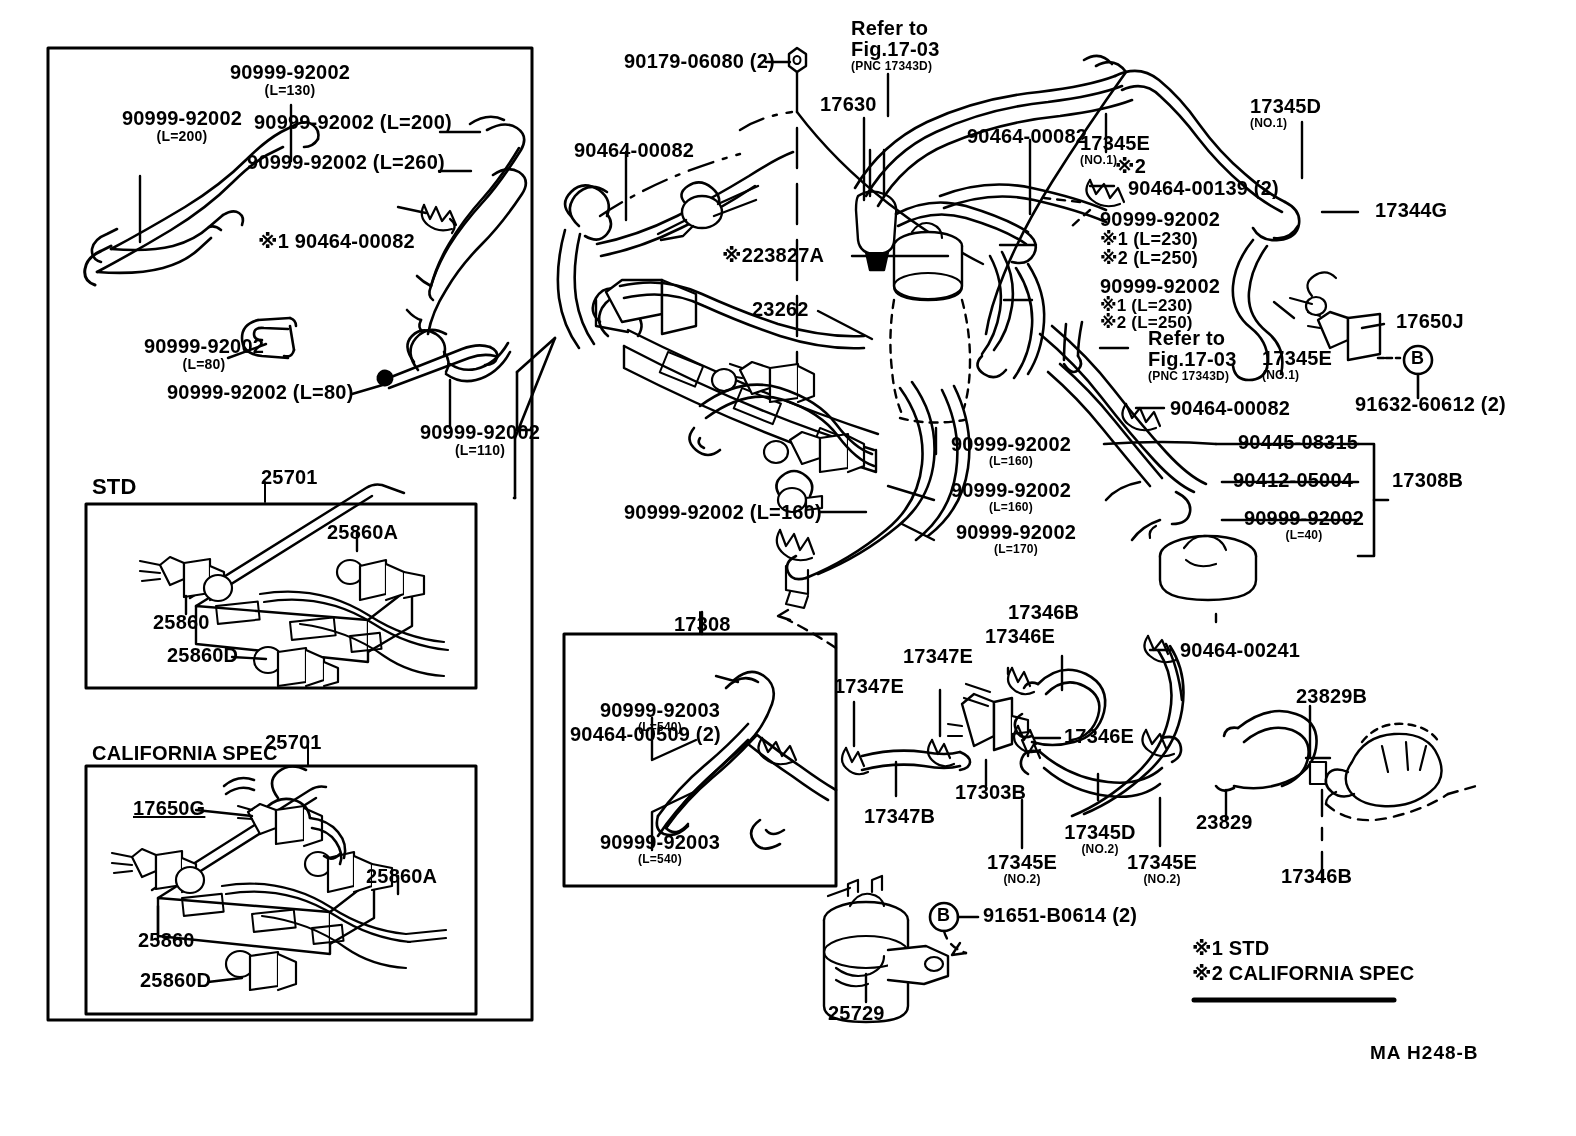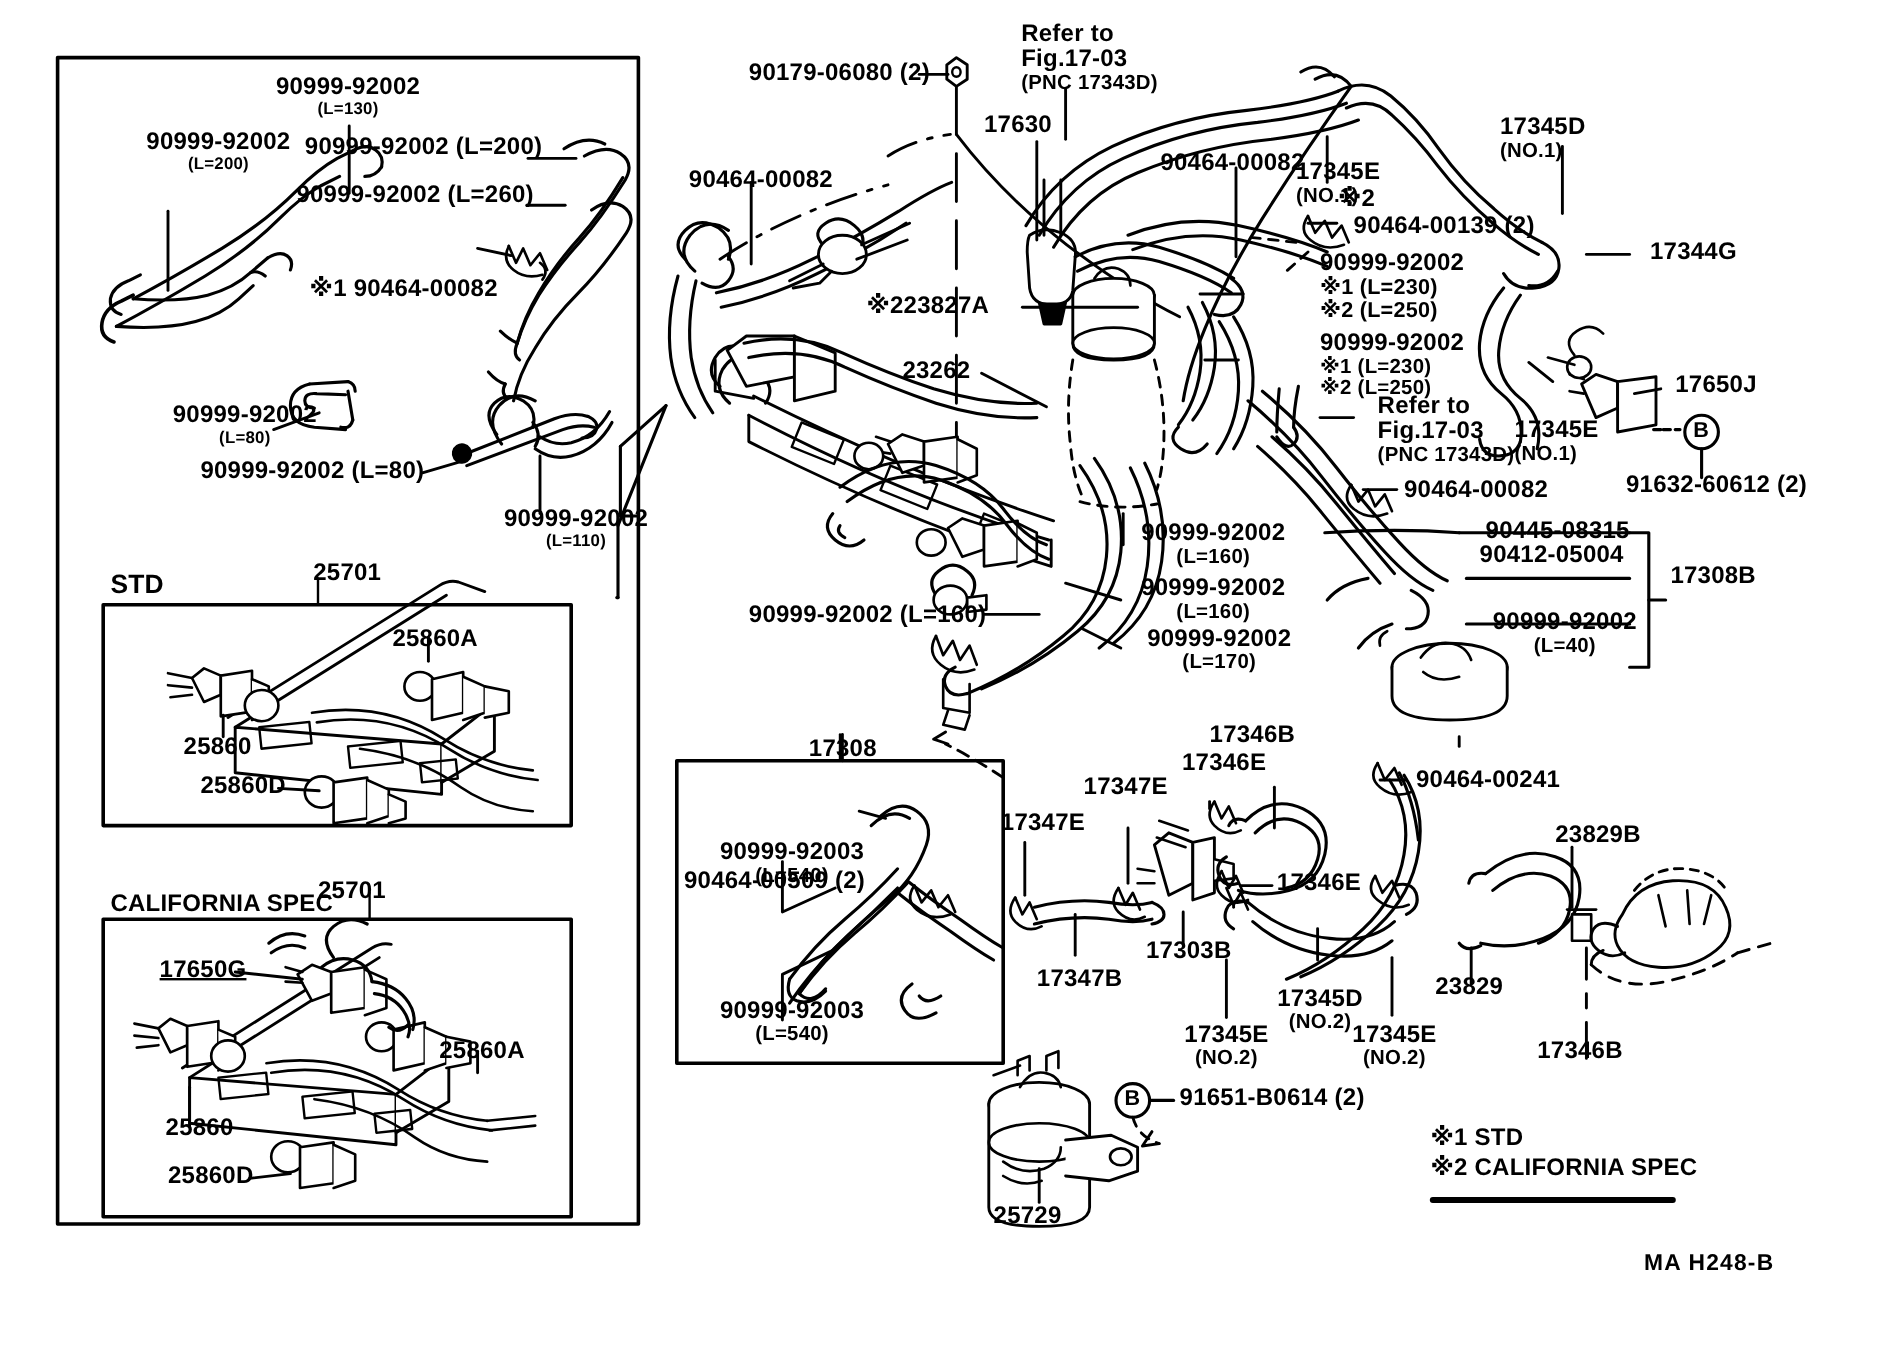--- a/index.html
+++ b/index.html
@@ -6,21 +6,21 @@
   body{width:1576px;height:1136px;position:relative;overflow:hidden;
        font-family:"Liberation Sans","DejaVu Sans",sans-serif;color:#000;}
   #sheet{position:absolute;left:0;top:0;width:1576px;height:1136px;}
   svg.art{position:absolute;left:0;top:0;width:1576px;height:1136px;pointer-events:none;}
   .lbl{position:absolute;font-weight:bold;white-space:nowrap;letter-spacing:.2px;line-height:1.04;}
   .s20{font-size:20px;}
   .s18{font-size:18px;}
   .s22{font-size:22px;}
   .ctr{text-align:center;}
   .sub{font-size:14px;font-weight:bold;display:block;}
-  .sub2{font-size:17px;font-weight:bold;display:block;}
+  .sub2{font-size:12px;font-weight:bold;display:block;}
   .mark{font-weight:bold;}
   .code{position:absolute;font-weight:bold;font-size:19px;letter-spacing:1px;}
 </style>
 </head>
 <body>
 
 <div id="sheet">
 
   <svg class="art" viewBox="0 0 1576 1136">
     <g fill="none" stroke="#000" stroke-width="2.6" stroke-linecap="round" stroke-linejoin="round">
@@ -543,21 +543,21 @@
   </div>
   <div class="lbl s20 ctr" style="left:936px;top:480px;width:150px;">
     <span>90999-92002</span><span class="sub2">(L=160)</span>
   </div>
   <div class="lbl s20" style="left:624px;top:502px;"><span>90999-92002 (L=160)</span></div>
   <div class="lbl s20 ctr" style="left:936px;top:522px;width:160px;">
     <span>90999-92002</span><span class="sub2">(L=170)</span>
   </div>
 
   <div class="lbl s20" style="left:1238px;top:432px;"><span>90445-08315</span></div>
-  <div class="lbl s20" style="left:1233px;top:452px;"><span>90412-05004</span></div>
+  <div class="lbl s20" style="left:1233px;top:470px;"><span>90412-05004</span></div>
   <div class="lbl s20 ctr" style="left:1228px;top:508px;width:152px;">
     <span>90999-92002</span><span class="sub2">(L=40)</span>
   </div>
   <div class="lbl s20" style="left:1392px;top:470px;"><span>17308B</span></div>
 
   <div class="lbl s20" style="left:674px;top:614px;"><span>17308</span></div>
   <div class="lbl s20" style="left:570px;top:692px;margin-top:32px;"><span>90464-00509 (2)</span></div>
   <div class="lbl s20 ctr" style="left:580px;top:700px;width:160px;">
     <span>90999-92003</span><span class="sub2">(L=540)</span>
   </div>

